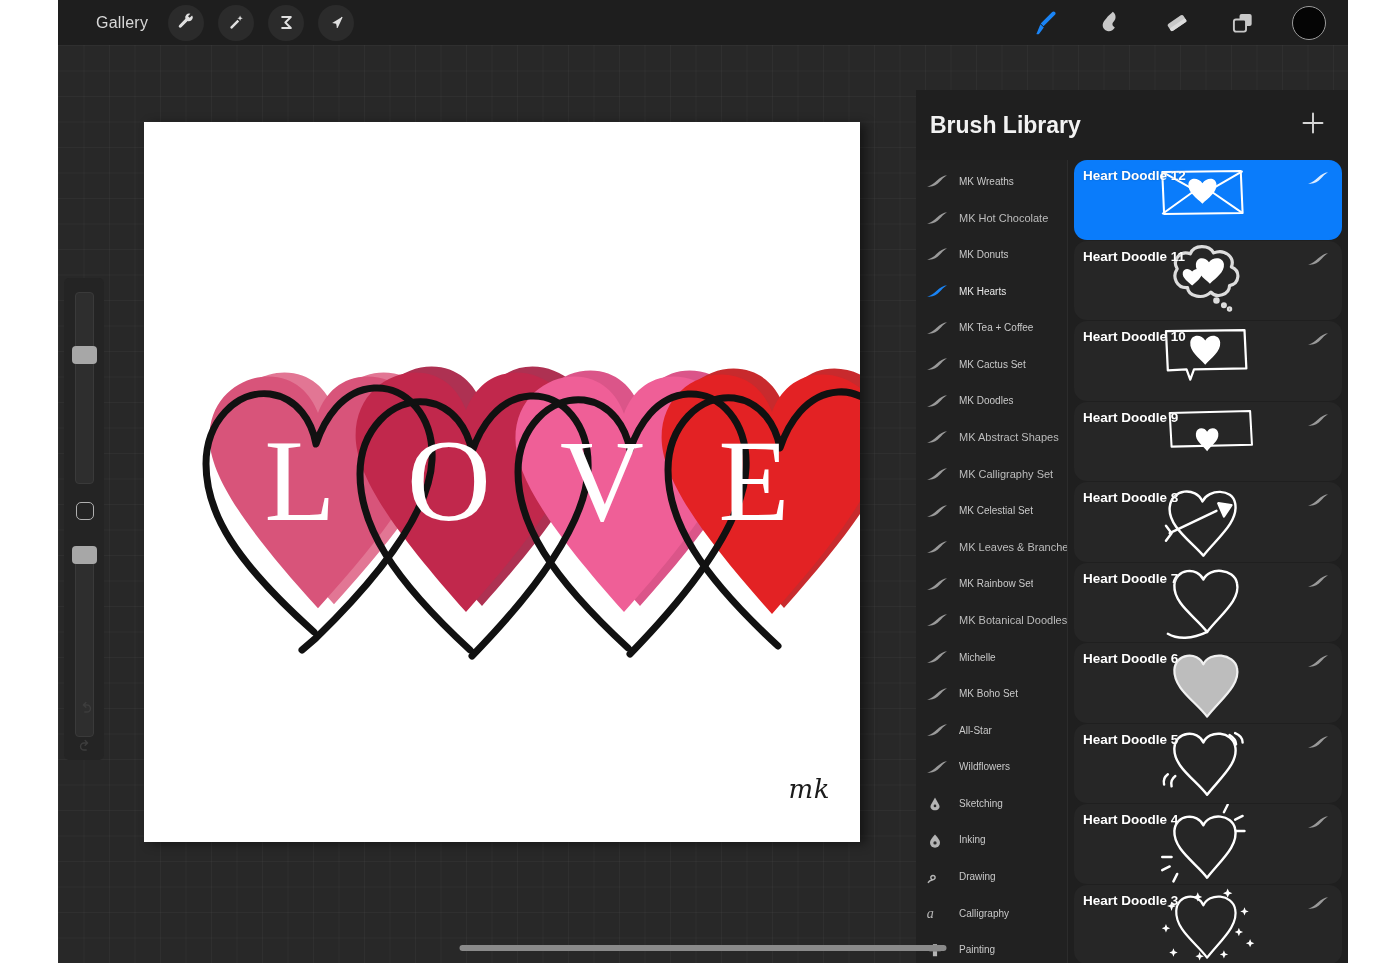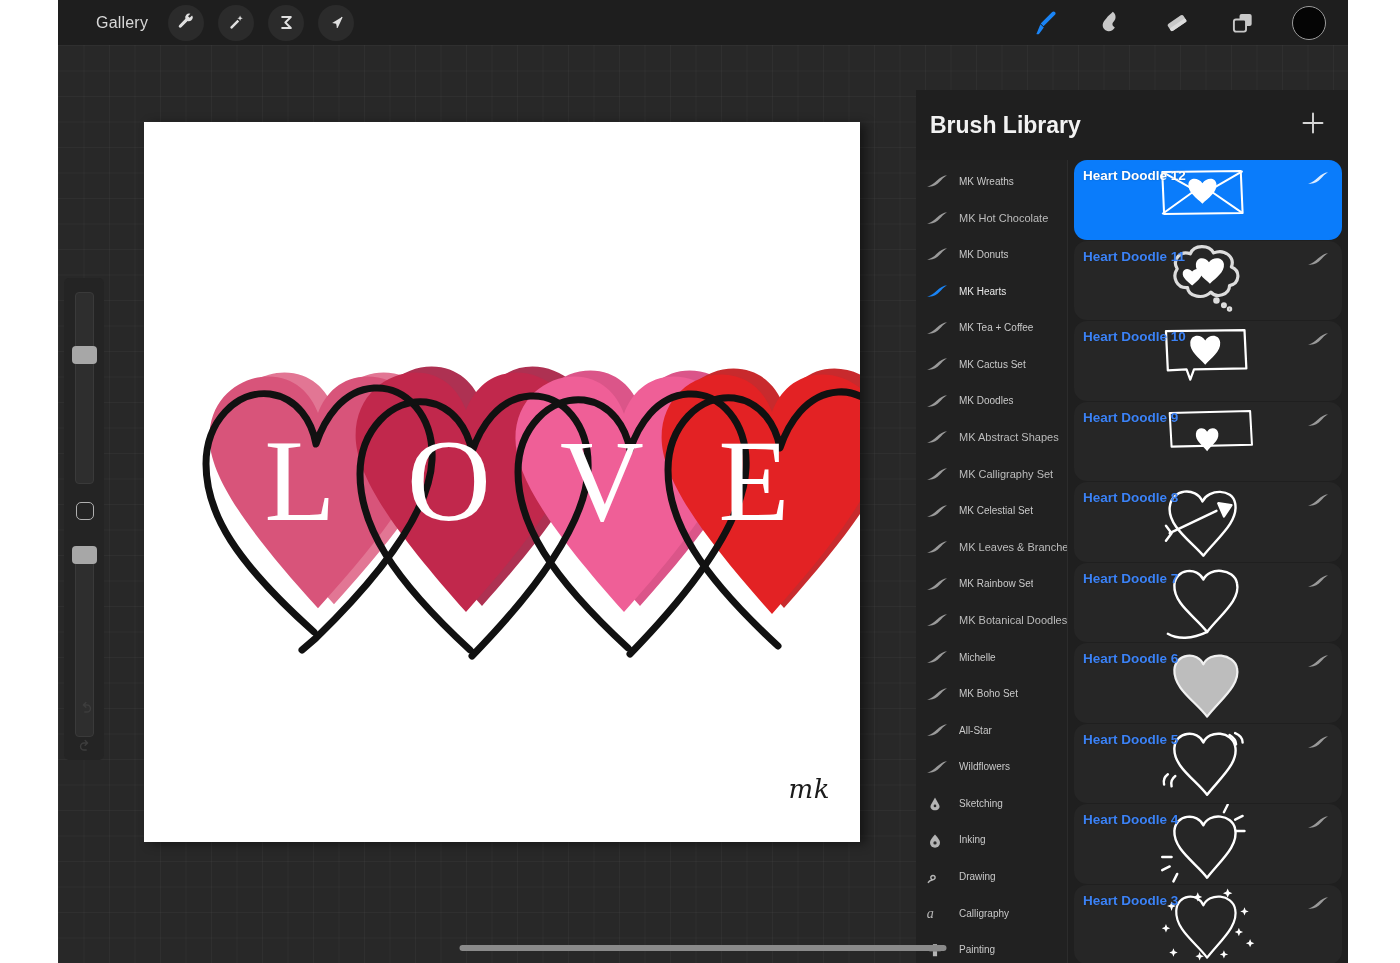--- a/index.html
+++ b/index.html
@@ -132,21 +132,21 @@
     flex: 1; height: 100%; overflow: hidden; position: relative;
     padding: 0 6px;
   }
   .brush-row {
     position: relative; height: 79.5px; margin-bottom: 1px;
     background: #262626; border-radius: 13px; overflow: hidden;
   }
   .brush-row.selected { background: #0a7cfb; }
   .brush-name {
     position: absolute; left: 9px; top: 8px;
-    color: #3b82f6; font-size: 13.5px; font-weight: bold;
+    color: #ffffff; font-size: 13.5px; font-weight: bold;
     z-index: 3; text-shadow: 0 0 2px rgba(0,0,0,.25);
   }
   .brush-row.selected .brush-name { color: #ffffff; }
   .brush-thumb {
     position: absolute; left: 0; top: 0; width: 100%; height: 100%;
     display: flex; align-items: center; justify-content: center;
     z-index: 2;
   }
   .brush-stroke {
     position: absolute; right: 10px; top: 10px; width: 26px; height: 16px; z-index: 3;

